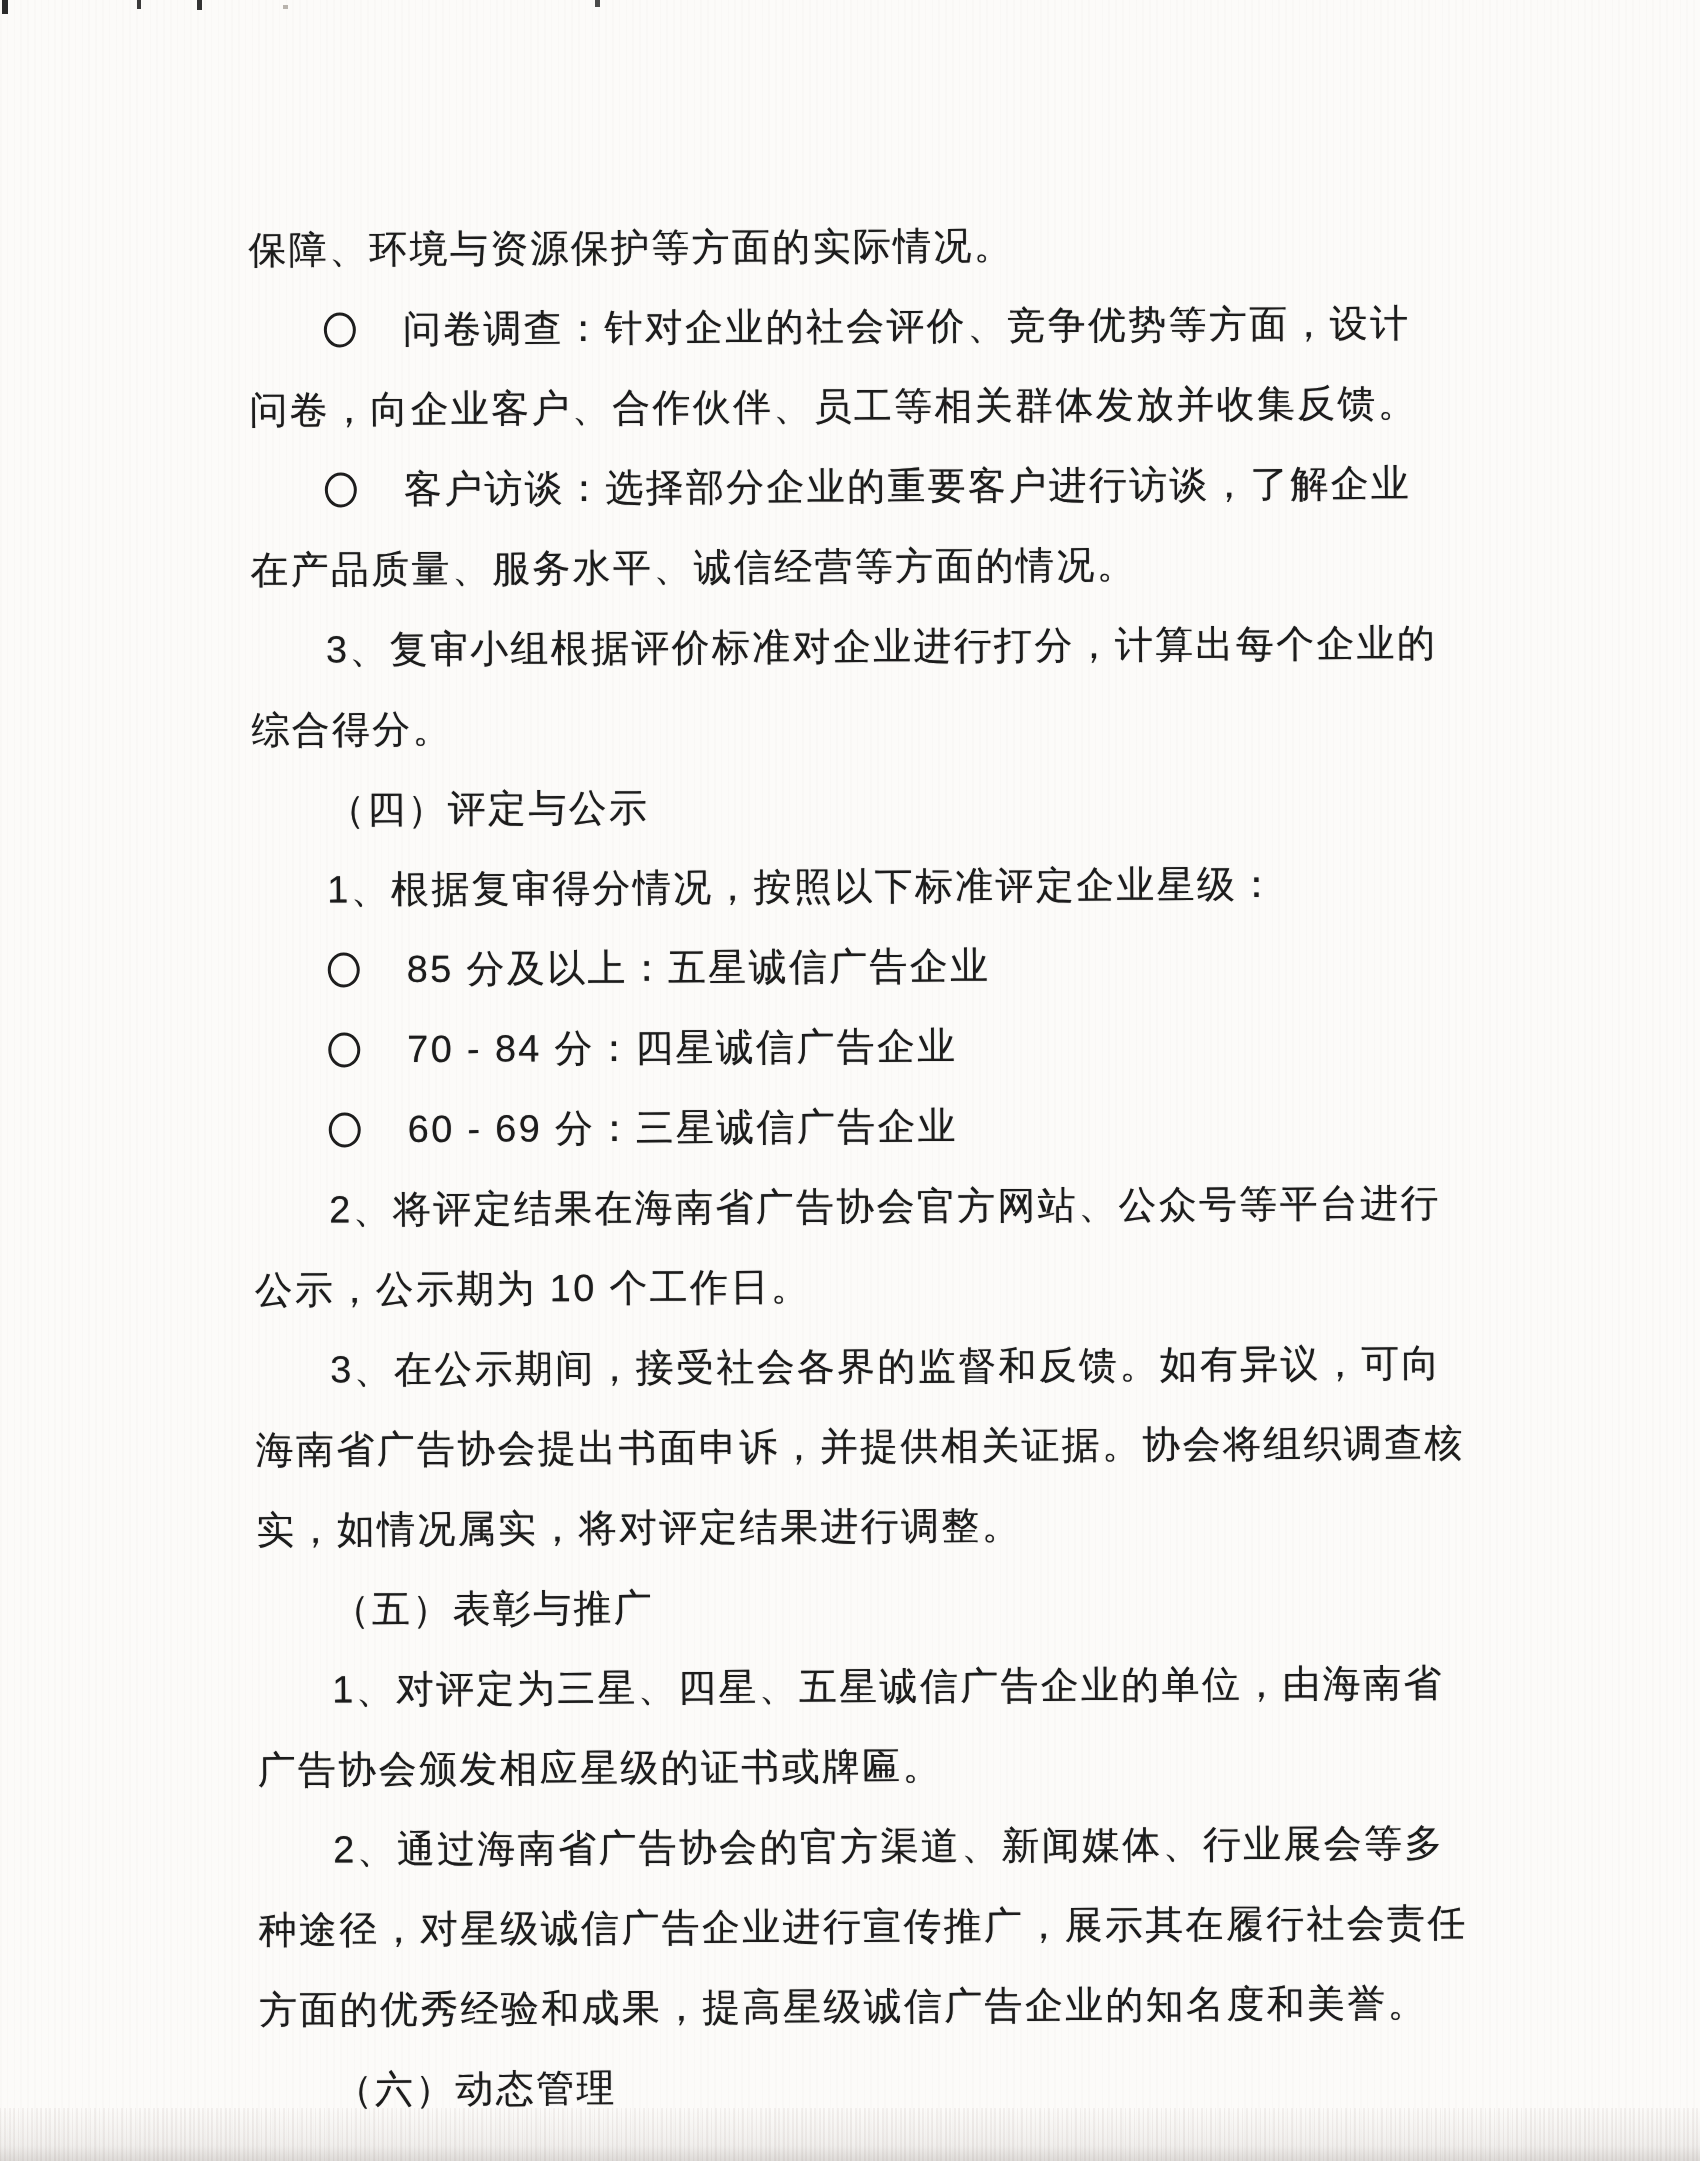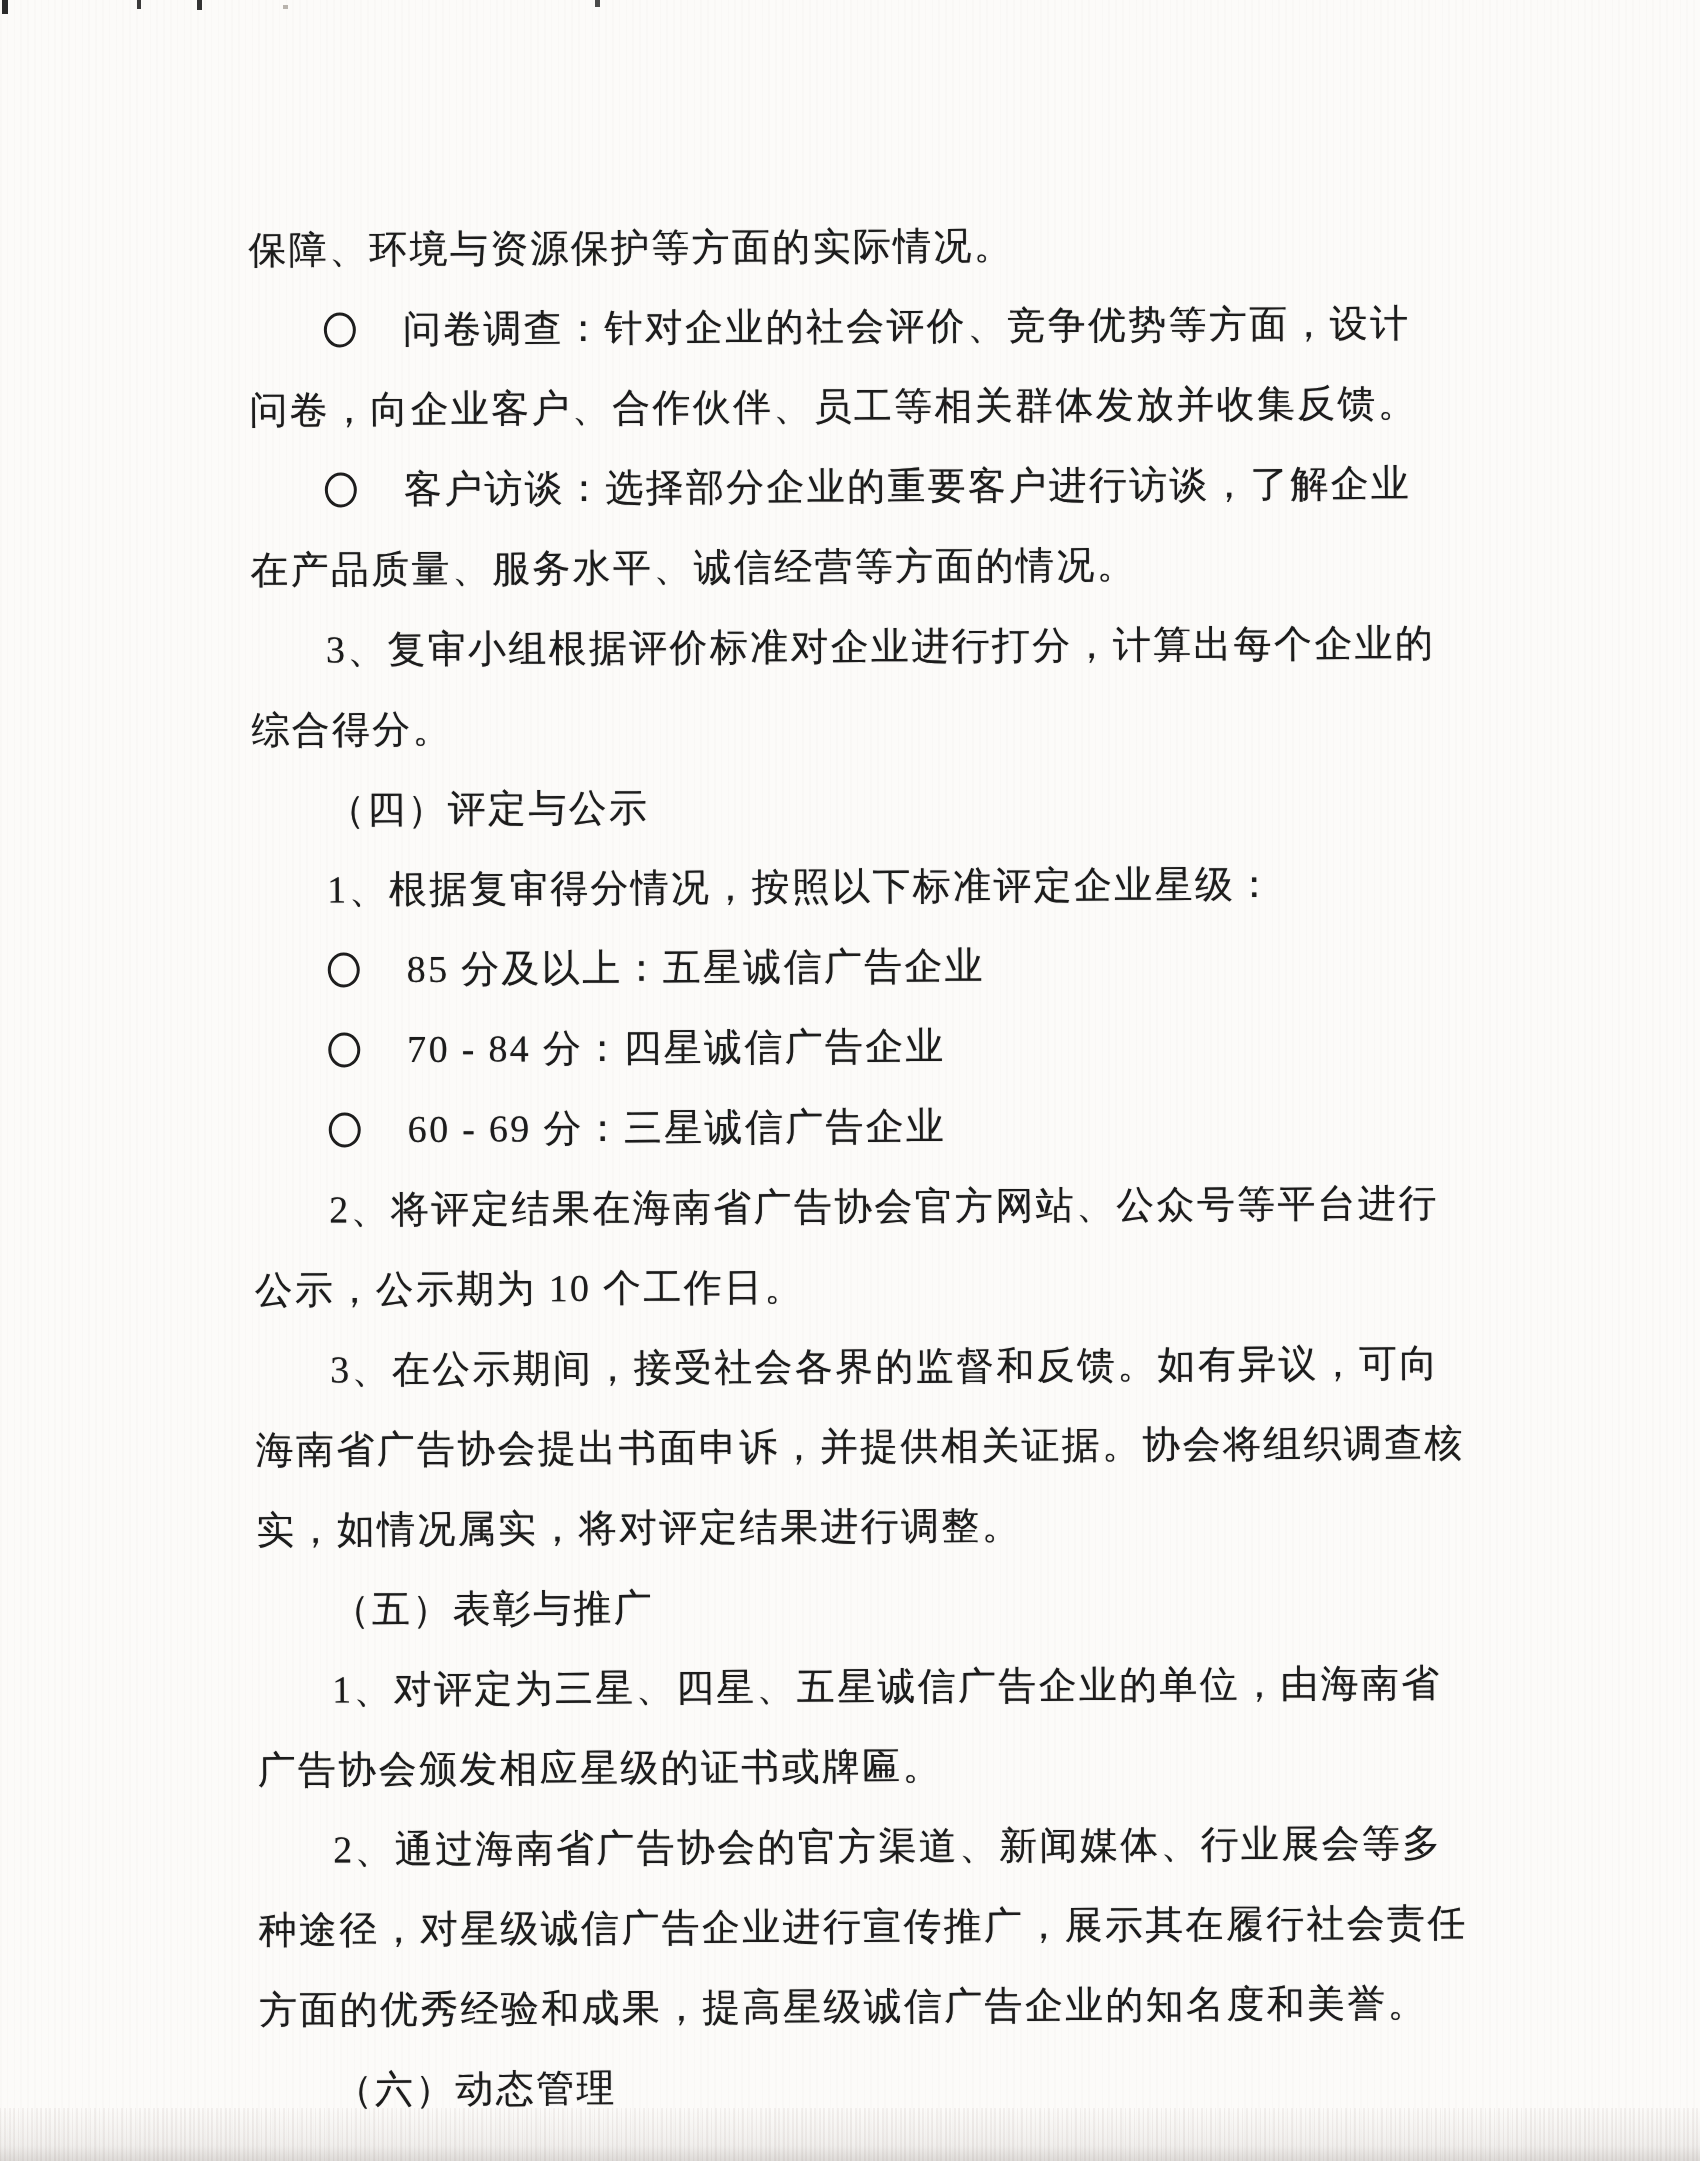--- a/index.html
+++ b/index.html
@@ -7,21 +7,21 @@
     padding: 0;
     background: #e9e9e9;
   }
   .page {
     position: relative;
     width: 1700px;
     height: 2161px;
     margin: 0 auto;
     background: #fcfbf9;
     overflow: hidden;
-    font-family: Liberation Serif, serif;
+    font-family: Liberation Sans, sans-serif;
   }
   
   .texture {
     position: absolute;
     inset: 0;
     background:
       repeating-linear-gradient(90deg,
         rgba(175,165,160,0.035) 0px, rgba(175,165,160,0.035) 1.5px,
         transparent 1.5px, transparent 6.8px);
     pointer-events: none;

